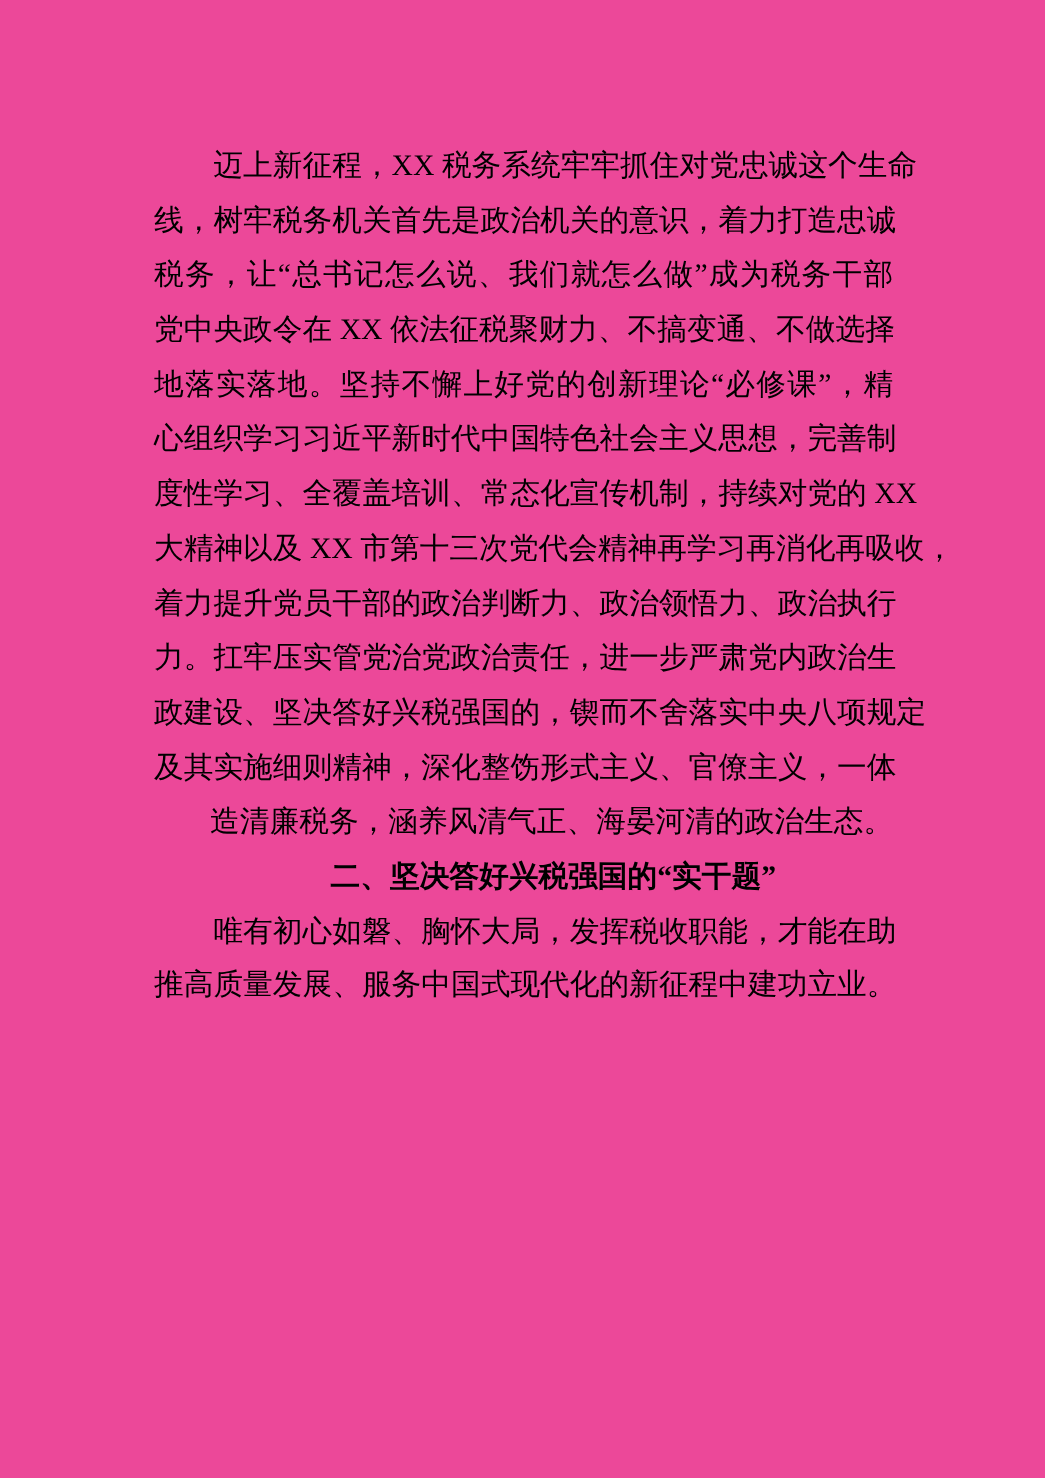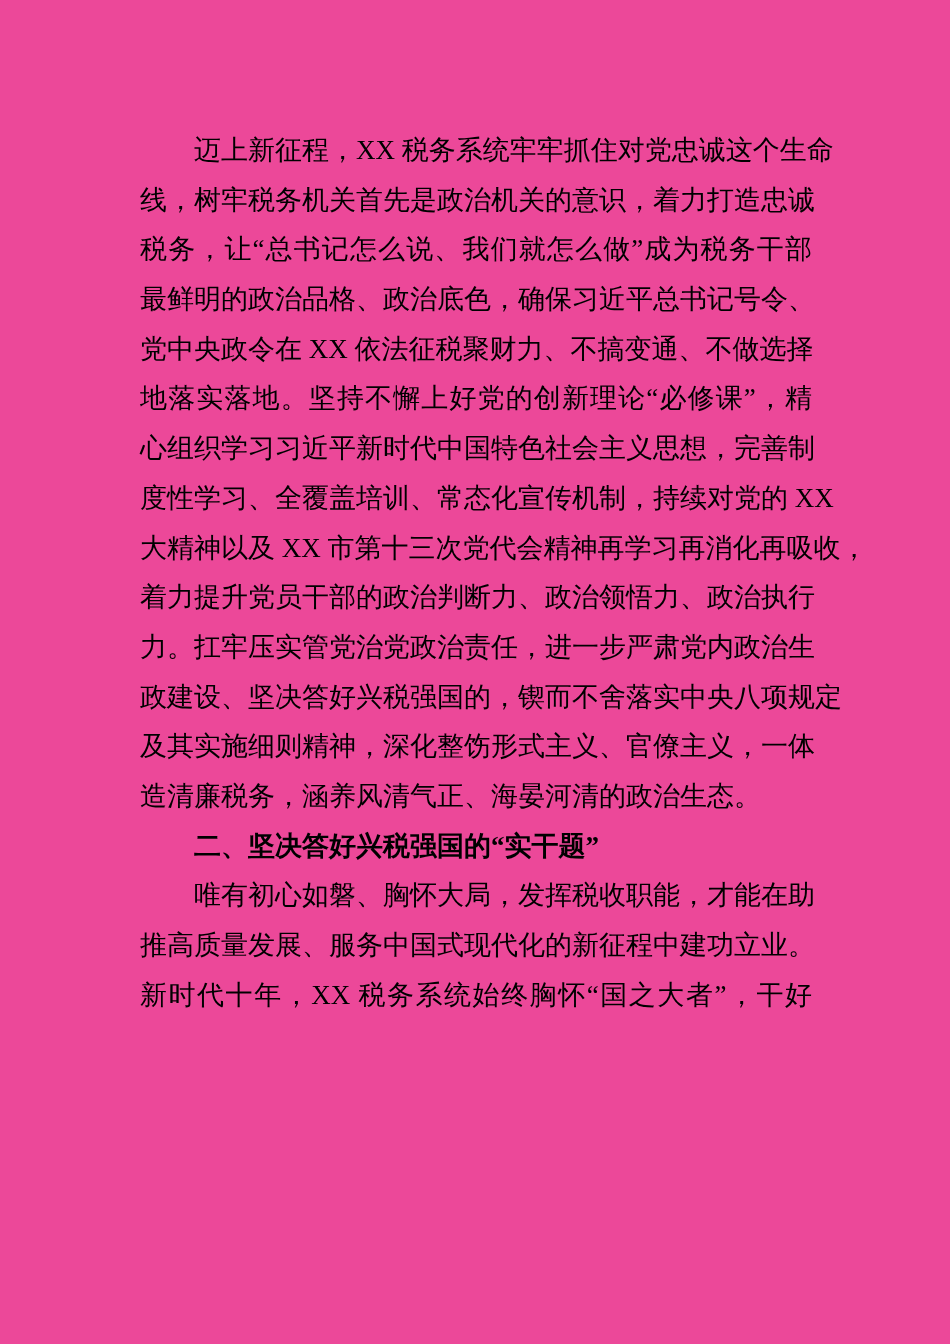--- a/index.html
+++ b/index.html
@@ -20,52 +20,50 @@
     left: 140px;
     top: 126px;
     width: 672px;
   }
   .line {
     height: 49.7px;
     line-height: 49.7px;
     font-size: 27px;
     color: #000000;
     white-space: nowrap;
-    text-align: left;
+    text-align: right;
   }
   .justify {
     text-align: justify;
     text-align-last: justify;
   }
   .indent {
     text-indent: 54px;
   }
   .heading {
     font-weight: bold;
     white-space: nowrap;
-    text-align: left;
+    text-align: center;
   }
 </style>
 </head>
 <body>
 
 <div class="page">
   <div class="textblock">
     <div class="line justify indent">迈上新征程，XX 税务系统牢牢抓住对党忠诚这个生命</div>
     <div class="line justify">线，树牢税务机关首先是政治机关的意识，着力打造忠诚</div>
     <div class="line justify">税务，让“总书记怎么说、我们就怎么做”成为税务干部</div>
-    <div class="line justify">最鲜明的政治品格、政治底色，确保习近平总书记号令、</div>
     <div class="line justify">党中央政令在 XX 依法征税聚财力、不搞变通、不做选择</div>
     <div class="line justify">地落实落地。坚持不懈上好党的创新理论“必修课”，精</div>
     <div class="line justify">心组织学习习近平新时代中国特色社会主义思想，完善制</div>
     <div class="line justify">度性学习、全覆盖培训、常态化宣传机制，持续对党的 XX</div>
     <div class="line justify">大精神以及 XX 市第十三次党代会精神再学习再消化再吸收，</div>
     <div class="line justify">着力提升党员干部的政治判断力、政治领悟力、政治执行</div>
     <div class="line justify">力。扛牢压实管党治党政治责任，进一步严肃党内政治生</div>
     <div class="line justify">政建设、坚决答好兴税强国的，锲而不舍落实中央八项规定</div>
     <div class="line justify">及其实施细则精神，深化整饬形式主义、官僚主义，一体</div>
     <div class="line">造清廉税务，涵养风清气正、海晏河清的政治生态。</div>
     <div class="line heading indent">二、坚决答好兴税强国的“实干题”</div>
     <div class="line justify indent">唯有初心如磐、胸怀大局，发挥税收职能，才能在助</div>
     <div class="line justify">推高质量发展、服务中国式现代化的新征程中建功立业。</div>
-    <div class="line justify">新时代十年，XX 税务系统始终胸怀“国之大者”，干好</div>
   </div>
 </div>
 
 </body></html>

